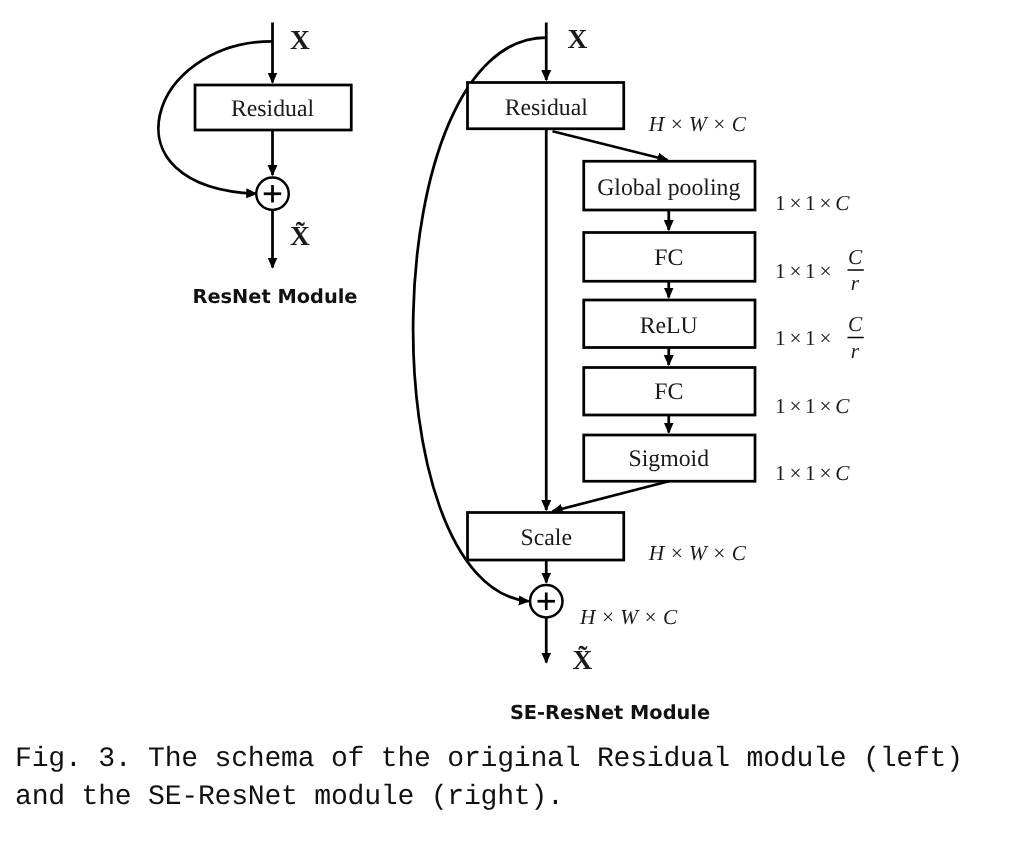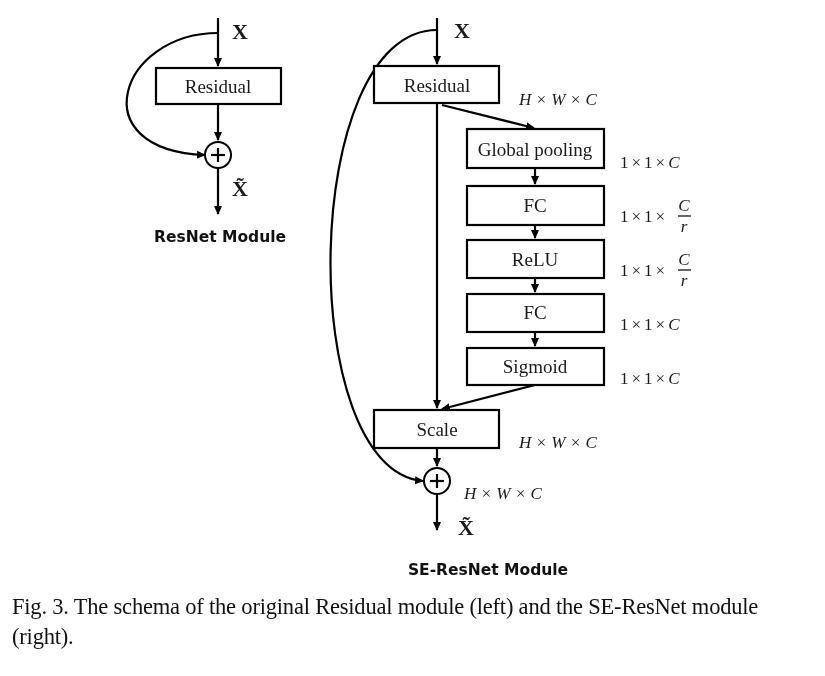--- a/index.html
+++ b/index.html
@@ -8,21 +8,21 @@
   .box { fill: #ffffff; stroke: #000; stroke-width: 2.2; }
   .line { stroke: #000; stroke-width: 2.2; fill: none; }
   .serif { font-family: "Liberation Serif", "DejaVu Serif", serif; fill: #1a1a1a; }
   .boxlabel { font-size: 19px; }
   .dim { font-size: 17px; font-style: italic; }
   .dimn { font-size: 17px; }
   .xlabel { font-size: 22px; font-weight: bold; }
   .modtitle { font-family: "DejaVu Sans", "Liberation Sans", sans-serif; font-weight: bold; font-size: 15.5px; fill: #111; }
   .caption {
     position: absolute; left: 12px; top: 592px; width: 805px;
-    font-family: Liberation Serif, serif;
+    font-family: Liberation Mono, monospace;
     font-size: 22.5px; line-height: 30px; color: #111;
     letter-spacing: -0.2px;
   }
 </style>
 </head>
 <body>
 
 <svg width="825" height="676" viewBox="0 0 825 676">
   <defs>
     <marker id="arr" markerWidth="10" markerHeight="10" refX="8" refY="5" orient="auto" markerUnits="userSpaceOnUse">

